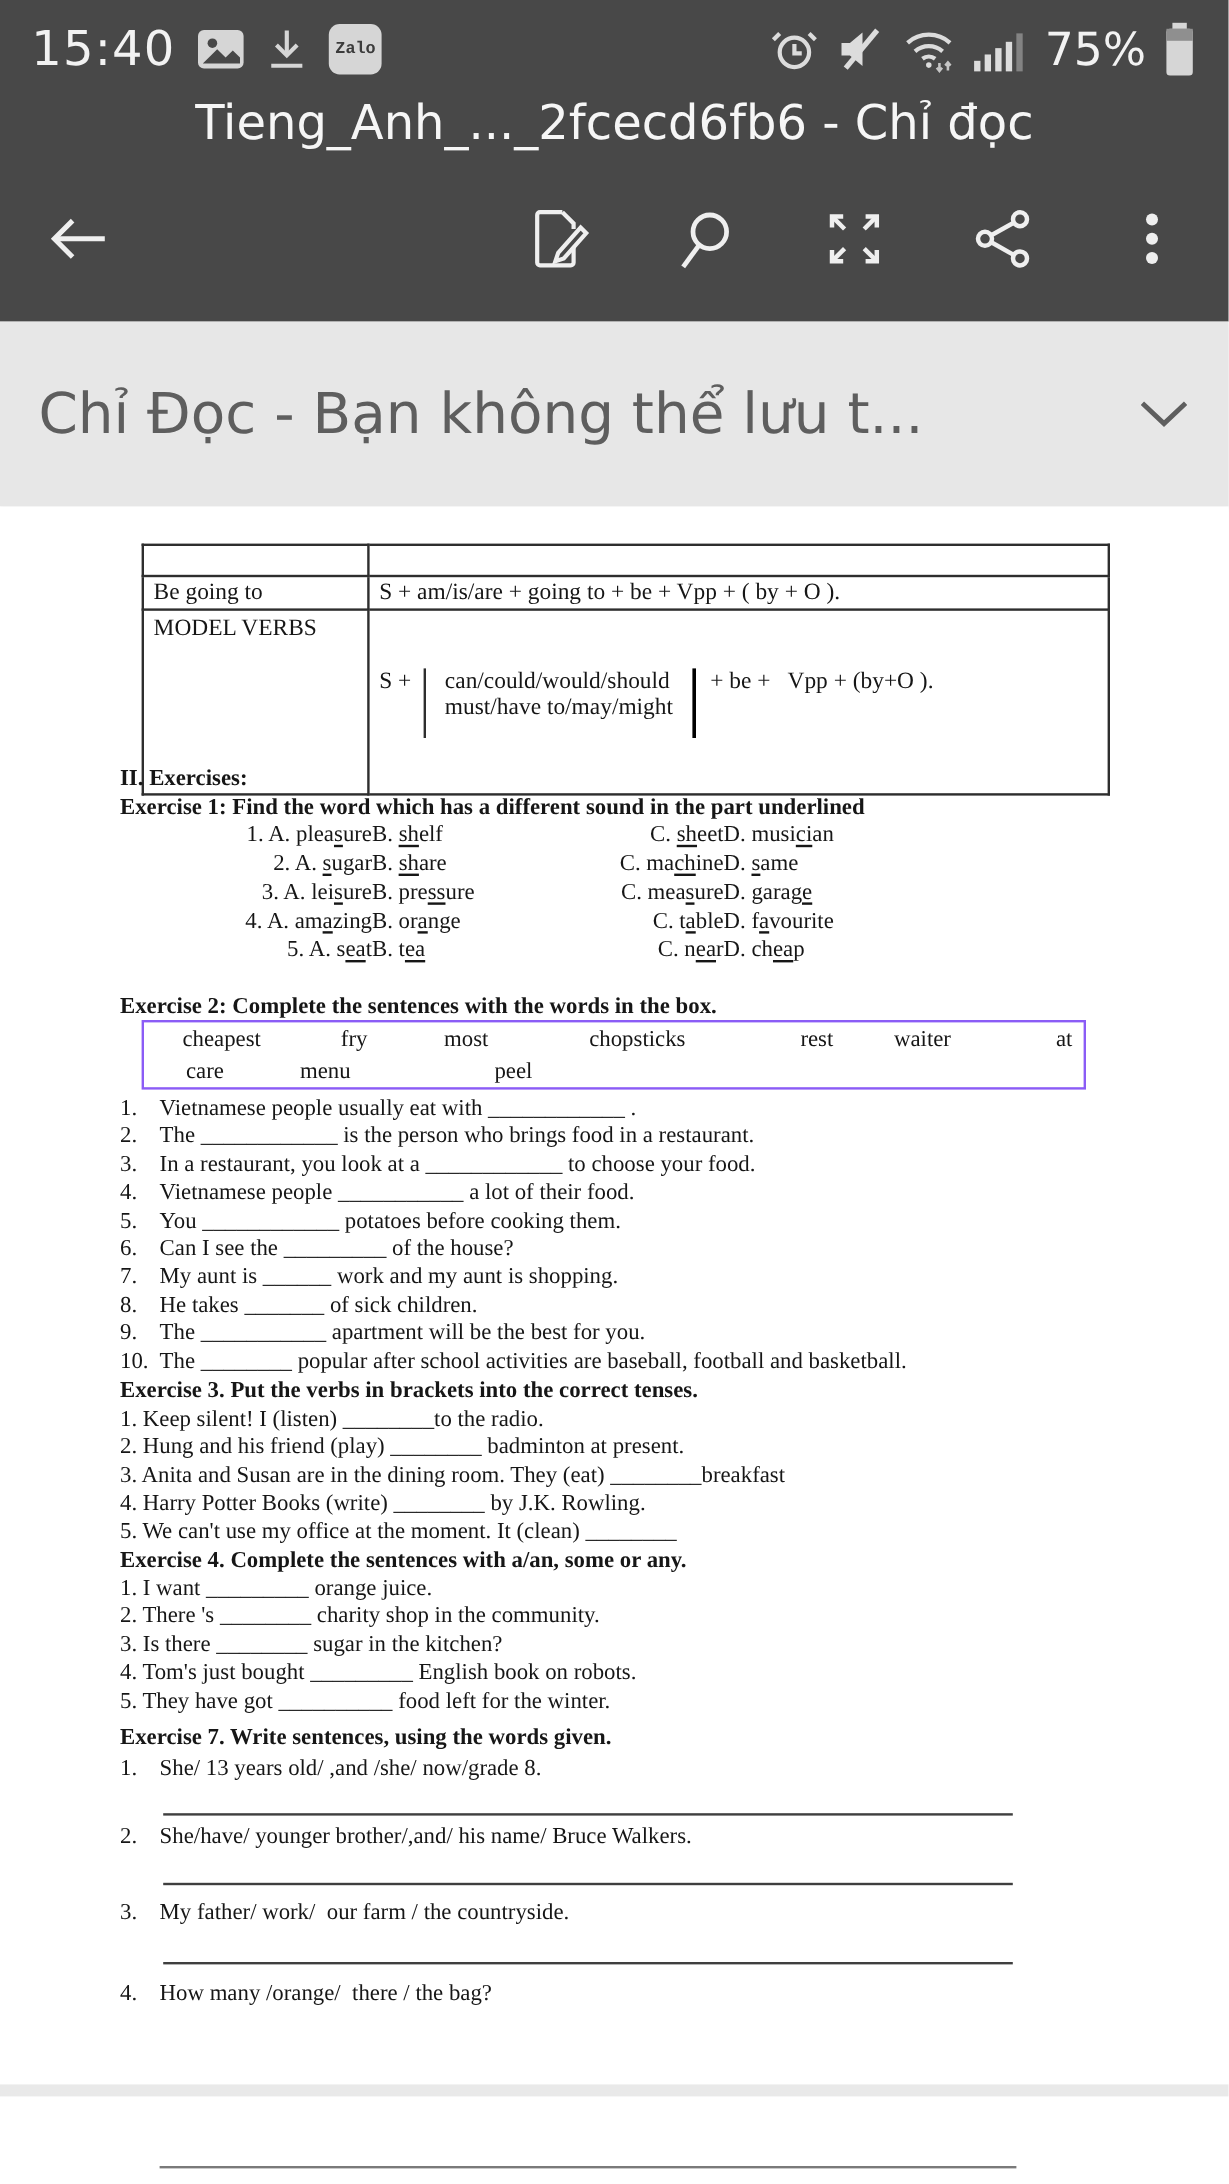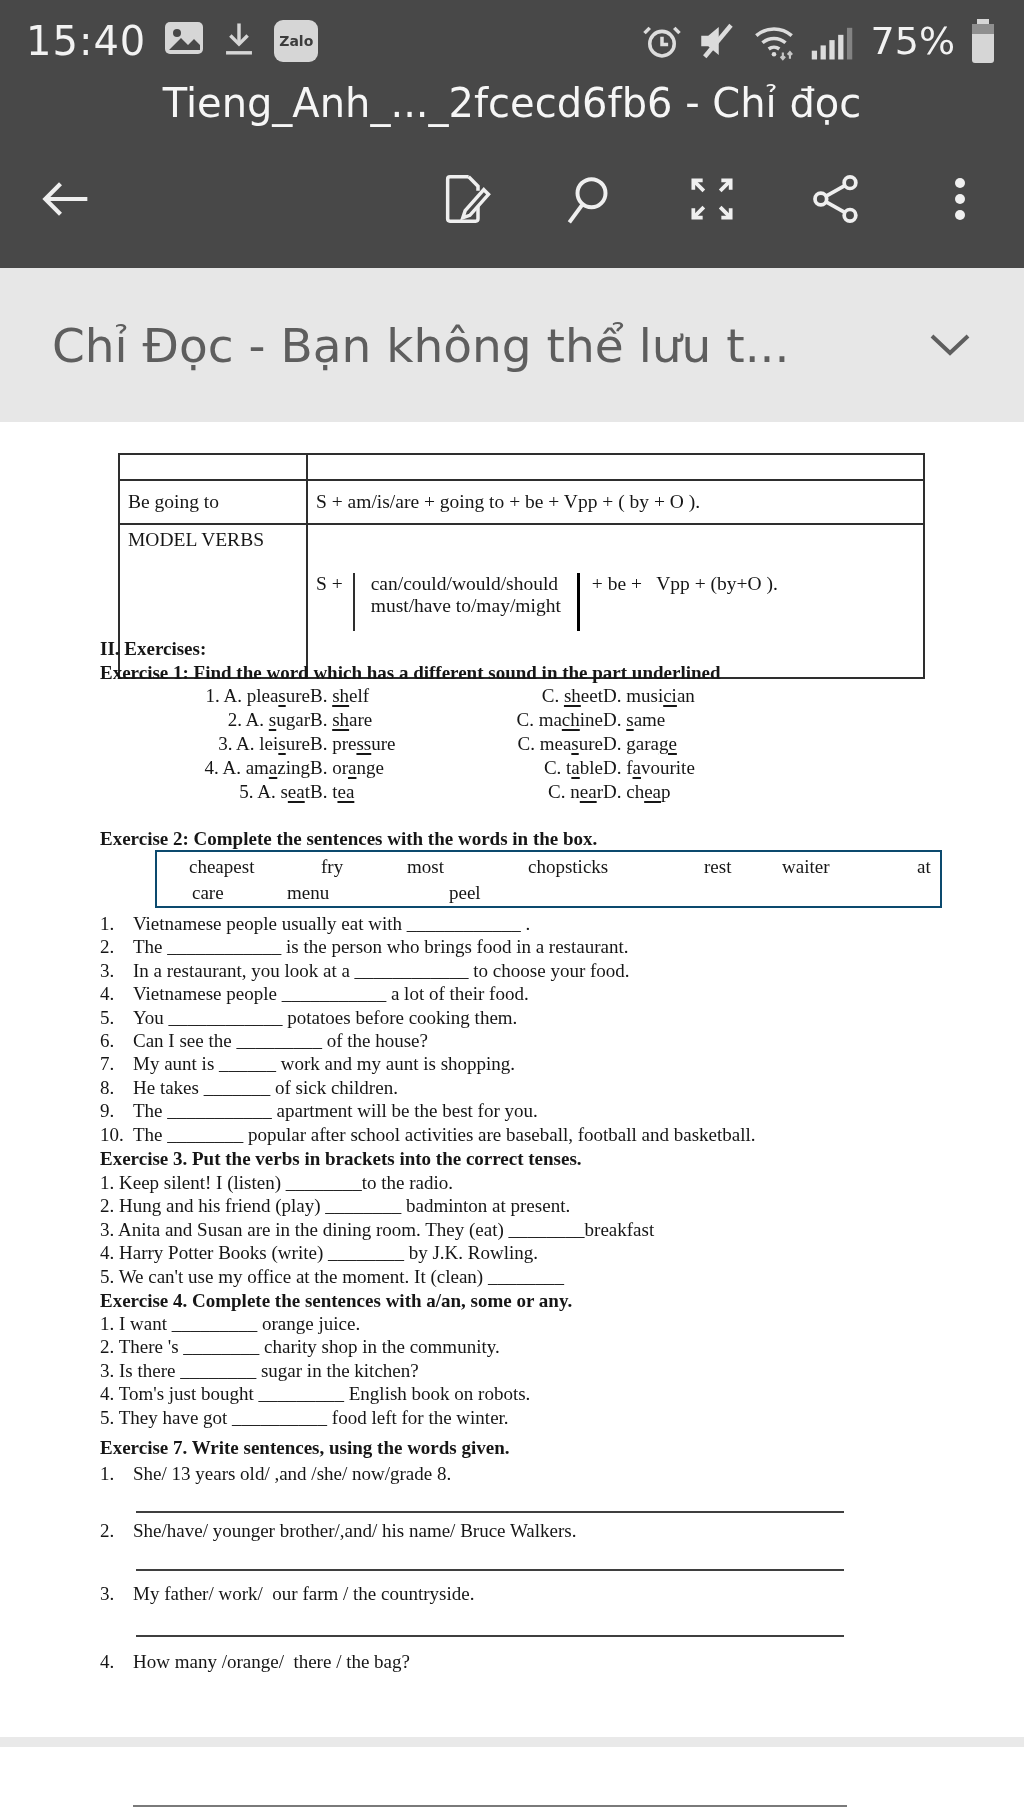--- a/index.html
+++ b/index.html
@@ -2,61 +2,61 @@
 <html><head>
 <meta charset="utf-8">
 <style>
   html,body{margin:0;padding:0;background:#fff;}
   .screen{position:relative;width:1024px;height:1820px;overflow:hidden;background:#ffffff;
           font-family:"DejaVu Sans","Liberation Sans",sans-serif;}
   
   .appheader{position:absolute;top:0;left:0;width:1024px;height:268px;background:#484848;}
   .statusbar{display:flex;align-items:center;height:62px;padding:10px 26px 0 26px;color:#f2f2f2;}
   .sb-time{font-size:40px;letter-spacing:1px;}
-  .sb-lefticons{display:flex;align-items:flex-start;gap:16px;margin-left:18px;}
+  .sb-lefticons{display:flex;align-items:center;gap:16px;margin-left:18px;font-family:Liberation Mono, monospace;}
   .sb-righticons{margin-left:auto;display:flex;align-items:center;gap:13px;}
   .sb-batt{font-size:38px;margin-left:4px;}
   .zalo-badge{width:44px;height:42px;border-radius:9px;background:#d6d6d6;color:#3c3c3c;
               font-size:14px;font-weight:bold;display:flex;align-items:center;justify-content:center;}
   .titlebar{margin-top:8px;text-align:center;color:#f6f6f6;font-size:40px;}
   .toolbar{display:flex;align-items:center;padding:0 36px;height:118px;margin-top:14px;}
   .tool-group{margin-left:auto;display:flex;align-items:center;gap:68px;}
   .tool{width:56px;height:56px;display:flex;align-items:center;justify-content:center;}
   
   .banner{position:absolute;top:268px;left:0;width:1024px;height:154px;background:#e7e7e7;
-          display:flex;align-items:center;padding:0 52px;box-sizing:border-box;
+          display:flex;align-items:center;padding:0 32px;box-sizing:border-box;
           color:#5e5e5e;font-size:47px;box-shadow:0 3px 4px rgba(0,0,0,.12);gap:13px;}
   .banner-chevron{margin-left:auto;}
   
   .docarea{position:absolute;top:422px;left:0;width:1024px;height:1398px;background:#fff;
            font-family:"Liberation Serif","DejaVu Serif",serif;color:#161616;white-space:pre-wrap;}
   .docarea *{box-sizing:border-box;}
   .abs{position:absolute;}
   
   .gtable{position:absolute;top:31px;left:118px;width:807px;border-collapse:collapse;
           font-size:19.5px;}
   .gtable td{border:2px solid #2e2e2e;padding:2px 8px;vertical-align:middle;}
   .gtable .c0{width:188px;}
   .gtable .r0 td{height:26px;padding:0 8px;}
-  .gtable .r1 td{height:44px;}
+  .gtable .r1 td{height:28px;}
   .gtable .r2 td{height:70px;vertical-align:top;padding-top:4px;}
   .modalcell{display:flex;align-items:flex-start;}
   .modal-s{padding-right:10px;}
   .modal-box{border-left:2px solid #2e2e2e;border-right:3px solid #000000;height:58px;
              padding:0 16px;text-align:left;}
   .modal-tail{padding-left:12px;}
   
   .h{font-size:19px;font-weight:bold;line-height:23.4px;}
   .line{font-size:19px;line-height:23.4px;}
   .ex1-row{display:flex;font-size:19px;line-height:24px;}
   .ex1-row .c{display:inline-block;}
   .ex1-row .c0{width:210px;text-align:right;} .ex1-row .c1{width:156px;} .ex1-row .c2{width:137px;text-align:right;}
   u{text-underline-offset:3px;text-decoration-thickness:1.5px;}
-  .wordbox{position:absolute;top:428px;left:118px;width:787px;height:58px;border:2px solid #0c4a6e;
-           font-size:19px;margin-left:37px;}
+  .wordbox{position:absolute;top:428px;left:118px;width:787px;height:58px;border:2px solid #8b5cf6;
+           font-size:19px;}
   .wordbox span{position:absolute;}
   .r1i0{left:32px;top:4px}.r1i1{left:164px;top:4px}.r1i2{left:250px;top:4px}.r1i3{left:371px;top:4px}
   .r1i4{left:547px;top:4px}.r1i5{left:625px;top:4px}.r1i6{left:760px;top:4px}
   .r2i0{left:35px;top:30px}.r2i1{left:130px;top:30px}.r2i2{left:292px;top:30px}
   .numrow{display:flex;}
   .numrow .num{width:33px;flex:0 0 33px;}
   .numrow .txt{flex:1;}
   #ex2-list{position:absolute;top:490px;left:100px;width:840px;}
   #ex3-list{position:absolute;top:749px;left:100px;width:840px;}
   #ex4-list{position:absolute;top:890px;left:100px;width:840px;}

